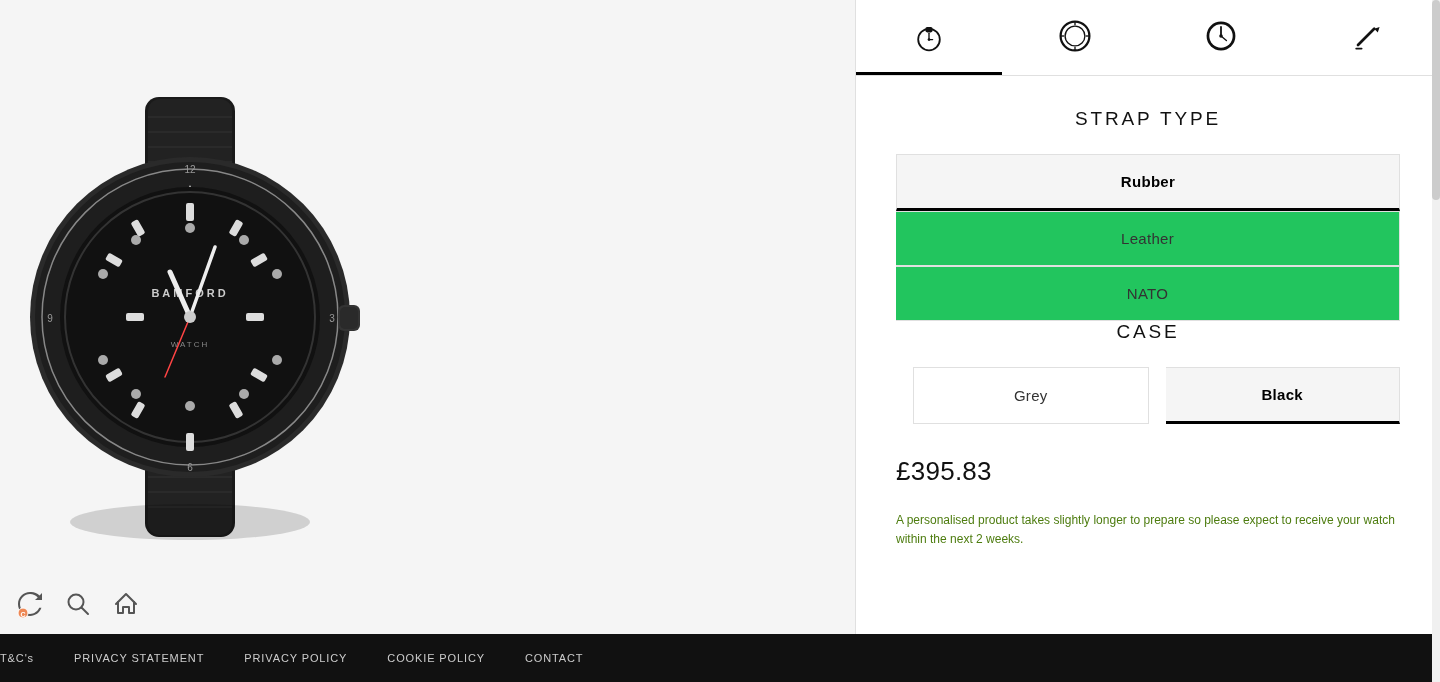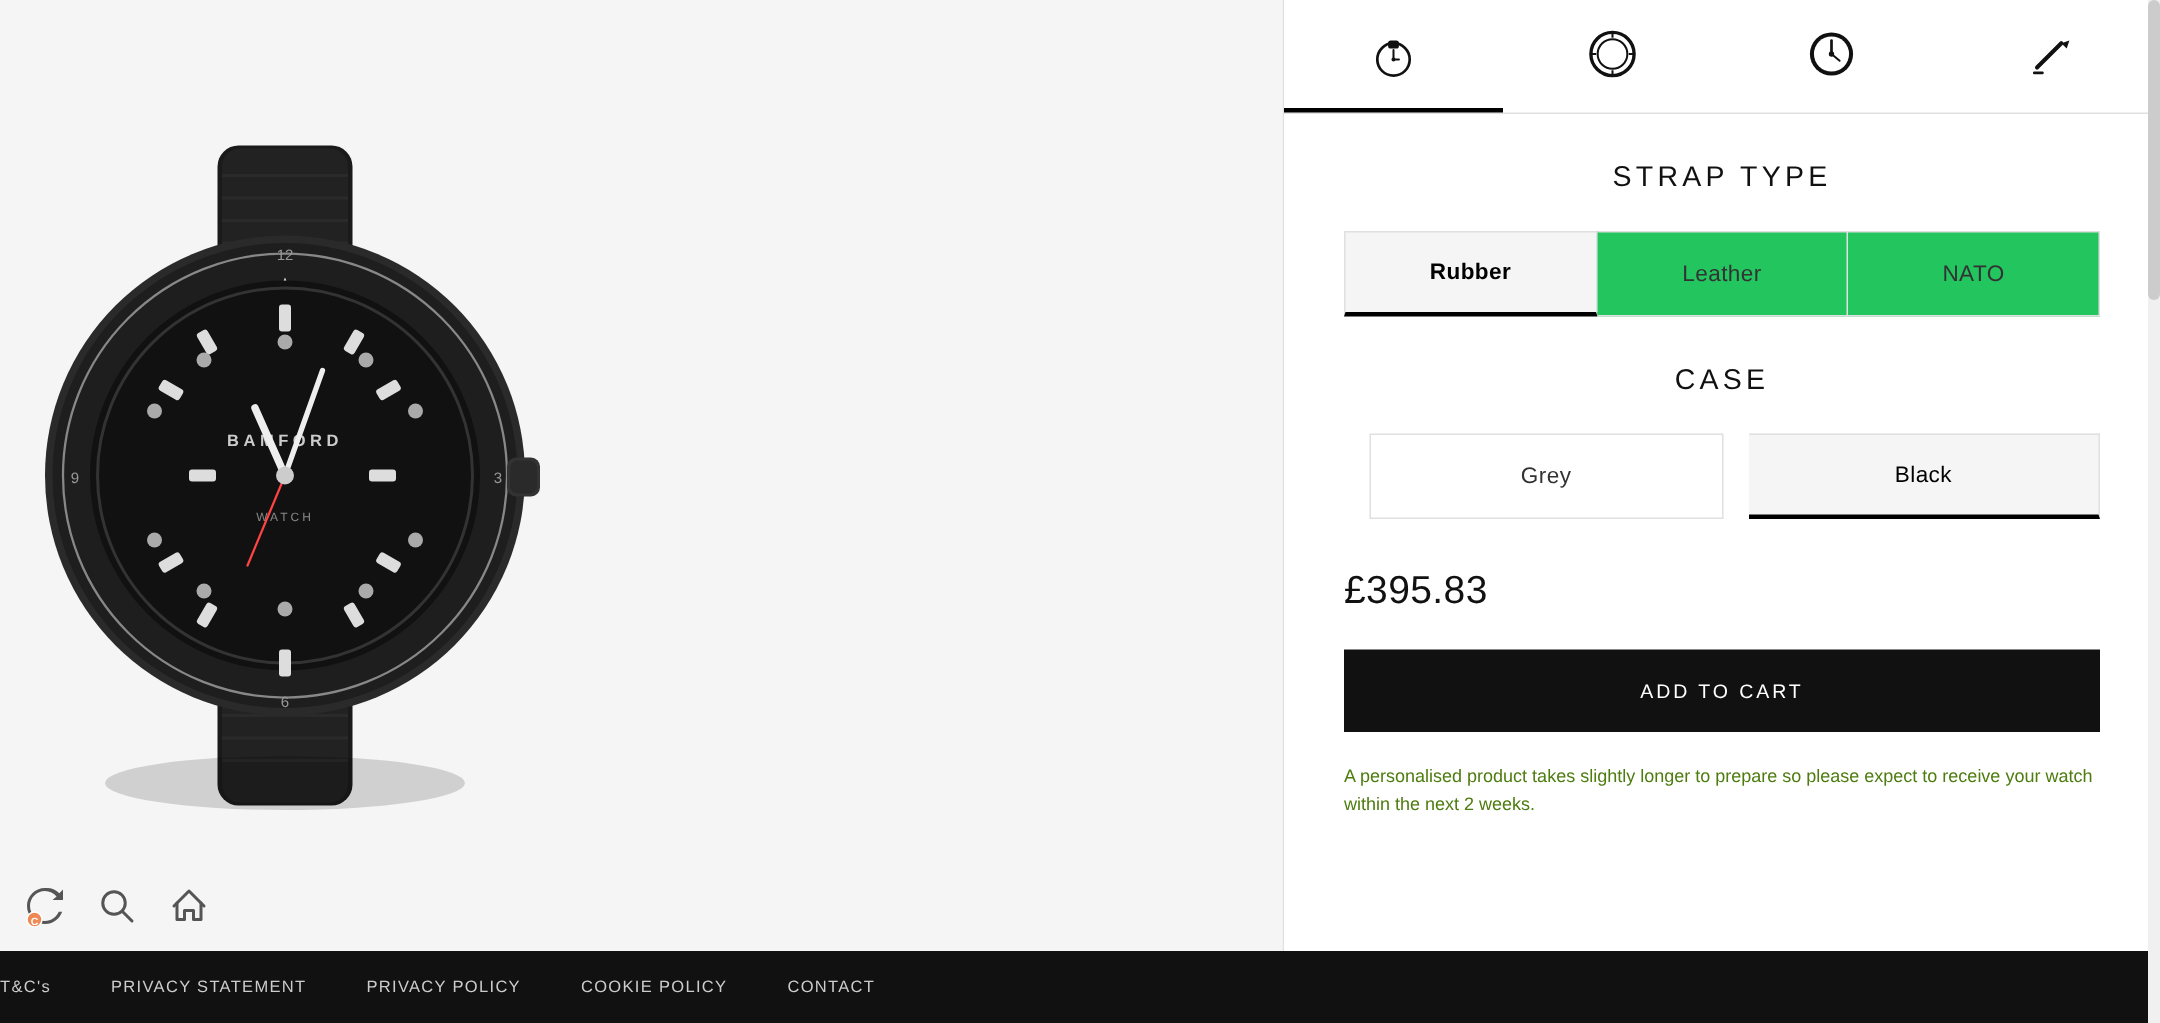--- a/index.html
+++ b/index.html
@@ -87,21 +87,21 @@
       font-weight: 400;
       color: #111;
       margin-bottom: 24px;
       text-transform: uppercase;
     }
 
     
     .option-row {
       display: flex;
       gap: 0;
-      margin-bottom: 32px;
+      flex-direction: column;
     }
 
     .option-btn {
       flex: 1;
       padding: 18px 10px;
       border: 1px solid #e0e0e0;
       background: #22c55e;
       cursor: pointer;
       text-align: center;
       font-size: 15px;
@@ -135,21 +135,21 @@
       text-align: center;
       font-size: 15px;
       font-weight: 400;
       color: #333;
       letter-spacing: 0.02em;
       margin-left: 17px;
     }
     .case-option-btn.selected {
       background: #f5f5f5;
       border-bottom: 3px solid #000;
-      font-weight: 400;
+      font-weight: 700;
       color: #000;
     }
     .case-option-btn:not(:first-child) {
       border-left: none;
     }
 
     
     .price {
       font-size: 26px;
       font-weight: 400;
@@ -409,21 +409,20 @@
 
       <div class="case-option-row">
         <button class="case-option-btn">Grey</button>
         <button class="case-option-btn selected">Black</button>
       </div>
 
       
       <div class="price">£395.83</div>
 
       
-      <button class="add-to-cart-btn">ADD TO CART</button>
 
       
       <p class="disclaimer">A personalised product takes slightly longer to prepare so please expect to receive your watch within the next 2 weeks.</p>
     </div>
   </div>
 </div>
 
 <footer>
   <a>T&amp;C's</a>
   <a>PRIVACY STATEMENT</a>

